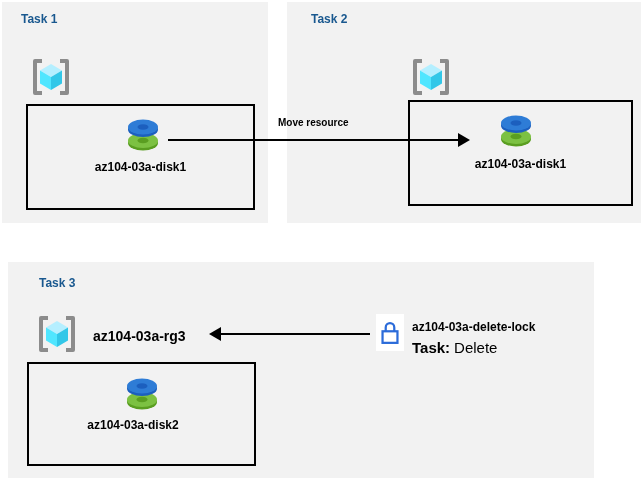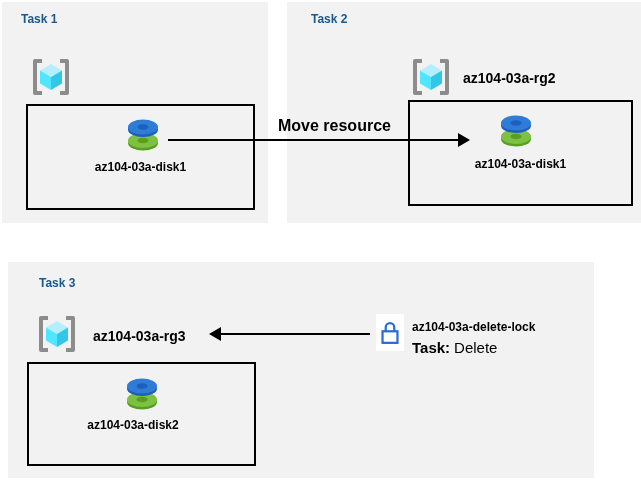--- a/index.html
+++ b/index.html
@@ -43,21 +43,21 @@
   #disk3-label{left:27px;top:418px;width:212px;}
 
   .arrow-line{position:absolute;height:2px;background:#000;}
   #move-line{left:168px;top:139px;width:292px;}
   #lock-line{left:220px;top:333px;width:150px;}
 
   .arrow-head{position:absolute;width:0;height:0;border-top:7px solid transparent;border-bottom:7px solid transparent;}
   #move-head{left:458px;top:133px;border-left:12px solid #000;}
   #lock-head{left:209px;top:327px;border-right:12px solid #000;}
 
-  #move-label{position:absolute;left:278px;top:117px;font-size:16px;font-weight:bold;white-space:nowrap;}
+  #move-label{position:absolute;left:278px;top:117px;font-size:10px;font-weight:bold;white-space:nowrap;}
 
   #lock-icon-box{position:absolute;left:376px;top:314px;width:28px;height:37px;background:#ffffff;
     display:flex;align-items:center;justify-content:center;}
   #lock-name{position:absolute;left:412px;top:320px;font-size:12px;font-weight:bold;white-space:nowrap;}
   #lock-type{position:absolute;left:412px;top:339px;font-size:15px;white-space:nowrap;}
   #lock-type .t-label{font-weight:bold;}
   #lock-type .t-value{font-weight:normal;margin-left:4px;}
 </style>
 </head>
 <body>
@@ -93,21 +93,20 @@
   <div class="rg-icon" id="rg3-icon">
     <svg viewBox="0 0 46 42" width="46" height="42">
       <path d="M14 5 H7 V37 H14" fill="none" stroke="#8c8c8c" stroke-width="4" stroke-linejoin="round"></path>
       <path d="M32 5 H39 V37 H32" fill="none" stroke="#8c8c8c" stroke-width="4" stroke-linejoin="round"></path>
       <polygon points="23,8 34,14.5 23,21 12,14.5" fill="#b5efff"></polygon>
       <polygon points="12,14.5 23,21 23,34 12,27.5" fill="#50e6ff"></polygon>
       <polygon points="34,14.5 23,21 23,34 34,27.5" fill="#32c7e8"></polygon>
     </svg>
   </div>
 
-  <div class="rg-label" id="rg2-label">az104-03a-rg2</div>
   <div class="rg-label" id="rg3-label">az104-03a-rg3</div>
 
   <div class="res-box" id="box1"></div>
   <div class="res-box" id="box2"></div>
   <div class="res-box" id="box3"></div>
 
   <div class="disk-icon" id="disk1-icon">
     <svg viewBox="0 0 38 34" width="38" height="34">
       <ellipse cx="19" cy="26" rx="15" ry="7.5" fill="#5a9e21"></ellipse>
       <ellipse cx="19" cy="23.5" rx="15" ry="7.5" fill="#7cc142"></ellipse>

